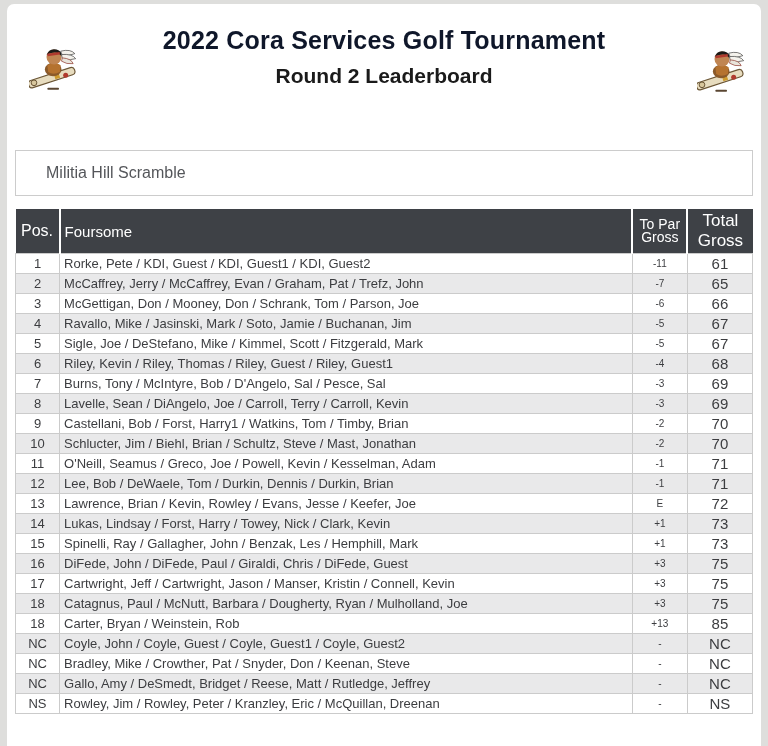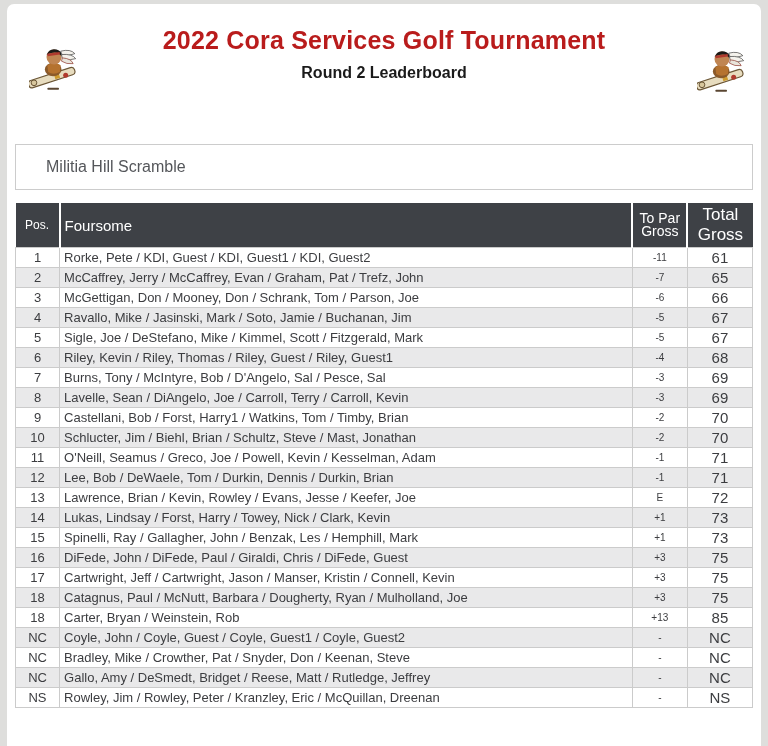--- a/index.html
+++ b/index.html
@@ -14,26 +14,26 @@
     position: absolute;
     left: 7px; right: 7px; top: 4px; bottom: 0;
     background: #ffffff;
     border-radius: 7px 7px 0 0;
   }
   
   .header { position: relative; padding-top: 22px; text-align: center; }
   .page-title {
     font-size: 25px;
     font-weight: bold;
-    color: #b91c1c;
+    color: #0f172a;
     letter-spacing: 0.2px;
   }
   .page-subtitle {
     margin-top: 9px;
-    font-size: 16px;
+    font-size: 21px;
     font-weight: bold;
     color: #1a1a1a;
   }
   .logo { position: absolute; width: 50px; height: 58px; }
   .logo.left  { left: 22px;  top: 34px; }
   .logo.right { right: 14px; top: 36px; }
 
   
   .section-box {
     margin: 62px 8px 0 8px;
@@ -53,21 +53,21 @@
   }
   .leaderboard thead th {
     background: var(--header-bg, #3e4146);
     color: #ffffff;
     font-weight: normal;
     vertical-align: middle;
     height: 37px;
     padding: 2px 4px;
   }
   .leaderboard thead th + th { border-left: 2px solid #ffffff; }
-  th.col-pos      { width: 44px;  font-size: 12px; text-align: center; }
+  th.col-pos      { width: 44px;  font-size: 16px; text-align: center; }
   th.col-foursome { width: 572px; font-size: 15px; text-align: left; padding-left: 8px; }
   th.col-to_par   { width: 55px;  font-size: 14px; line-height: 13px; text-align: center; }
   th.col-total    { width: 65px;  font-size: 17px; line-height: 20px; text-align: center; }
 
   .leaderboard tbody td {
     border: 1px solid #cbcbcb;
     height: 20px;
     padding: 0 4px;
     color: #3c3d40;
     background: #ffffff;

